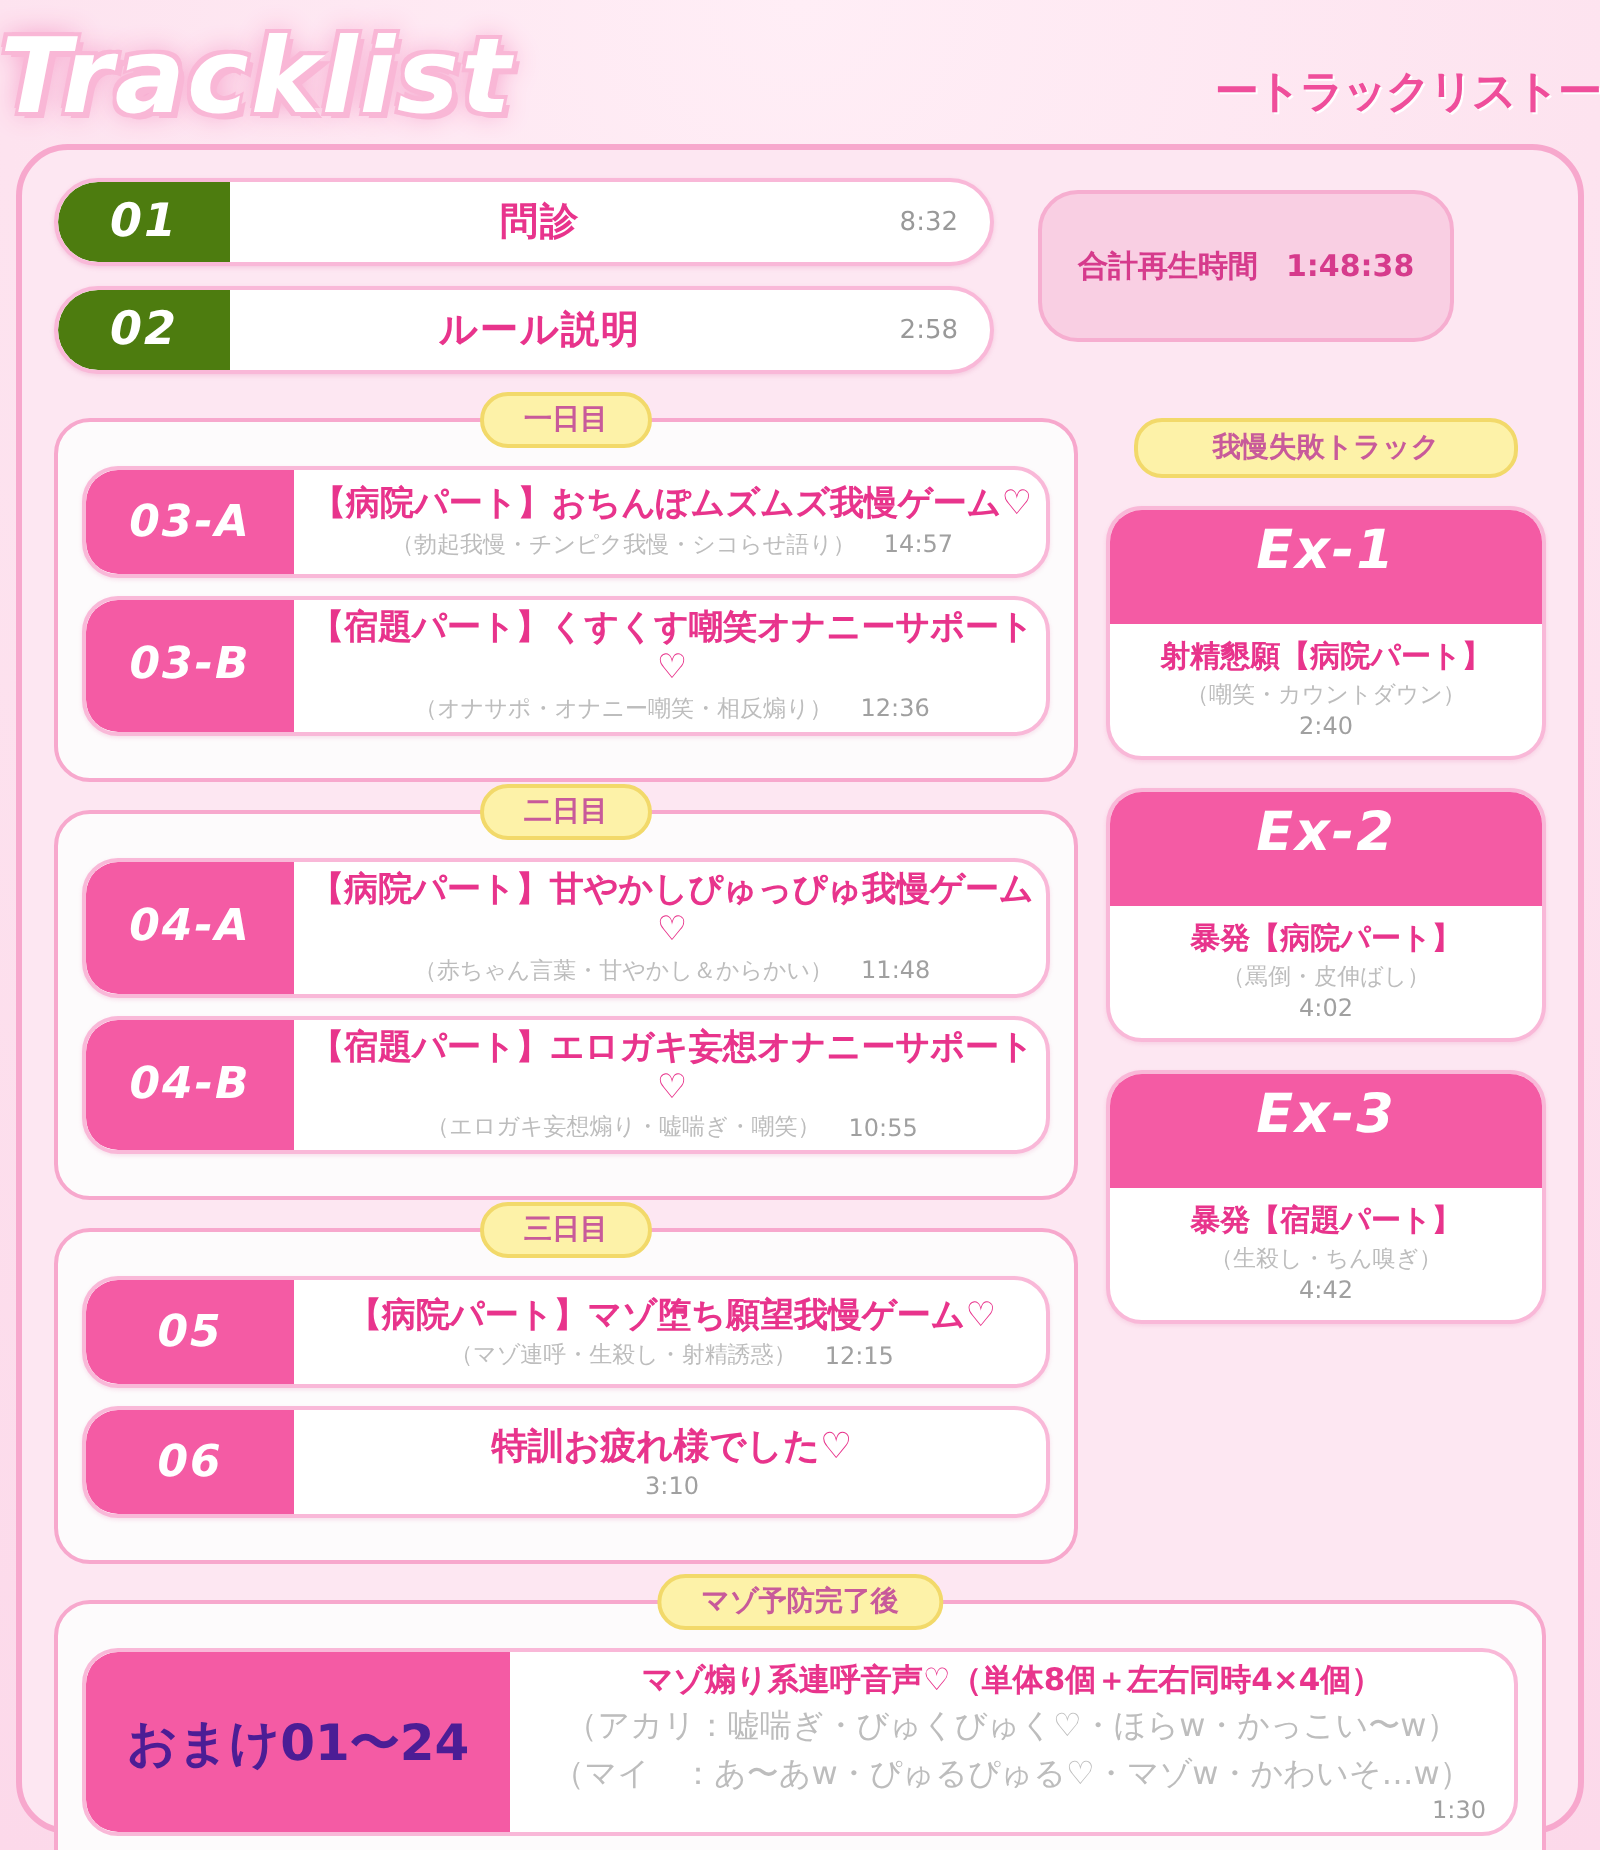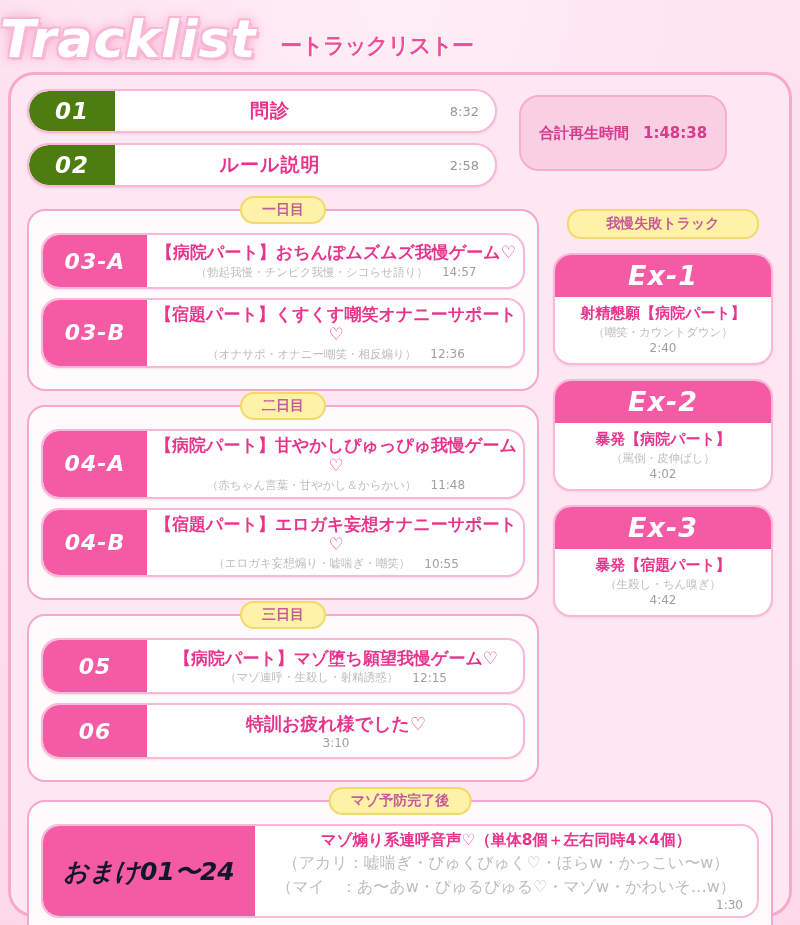--- a/index.html
+++ b/index.html
@@ -11,21 +11,21 @@
     position:relative;
   }
   .page{
     position:absolute;inset:0;
     background:
       radial-gradient(circle at 50% 0%, #ffeef6 0%, #fde3ef 40%, #fcd9ea 100%);
   }
   
   .header{
     height:78px;
-    display:flex;align-items:center;justify-content:flex-start;
+    display:flex;align-items:center;justify-content:space-between;
     gap:24px;
     position:relative;
   }
   .title{
     font-family:"DejaVu Sans", sans-serif;
     font-size:52px;
     font-weight:bold;
     font-style:italic;
     letter-spacing:1px;
     color:#ffffff;
@@ -195,21 +195,21 @@
     margin-bottom:14px;
     box-shadow:0 1px 2px rgba(224,120,172,.2);
   }
   .ex-card .head{
     background:#f45ba4;
     color:#fff;
     font-weight:bold;
     font-style:italic;
     font-size:27px;
     text-align:center;
-    padding:5px 0 6px 0;
+    padding:5px 0 21px 0;
     letter-spacing:1px;
   }
   .ex-card .b1{
     color:#e8348c;font-weight:bold;font-size:15px;
     text-align:center;margin-top:7px;
   }
   .ex-card .b2{
     color:#bdbdbd;font-size:11.5px;text-align:center;margin-top:2px;
   }
   .ex-card .b3{
@@ -227,21 +227,21 @@
   .omake{
     display:flex;align-items:stretch;
     background:#fff;
     border:2px solid #f9b8d8;
     border-radius:18px;
     overflow:hidden;
     margin-bottom:9px;
     min-height:66px;
   }
   .omake .num{
-    background:#f45ba4;color:#0f172a;font-weight:bold;font-style:italic;
+    background:#f45ba4;color:#4c1d95;font-weight:bold;
     font-size:25px;min-width:212px;
     display:flex;align-items:center;justify-content:center;
     border-radius:16px 0 0 16px;
     letter-spacing:0px;
   }
   .omake .body{flex:1;display:flex;flex-direction:column;justify-content:center;padding:4px 8px;}
   .omake .main{color:#e8348c;font-weight:bold;font-size:15.5px;text-align:center;}
   .omake .sub{color:#bdbdbd;font-size:16px;text-align:center;line-height:1.45;}
   .omake .foot{display:flex;justify-content:flex-end;}
   .omake .foot .t{color:#a0a0a0;font-size:12px;padding-right:6px;}

